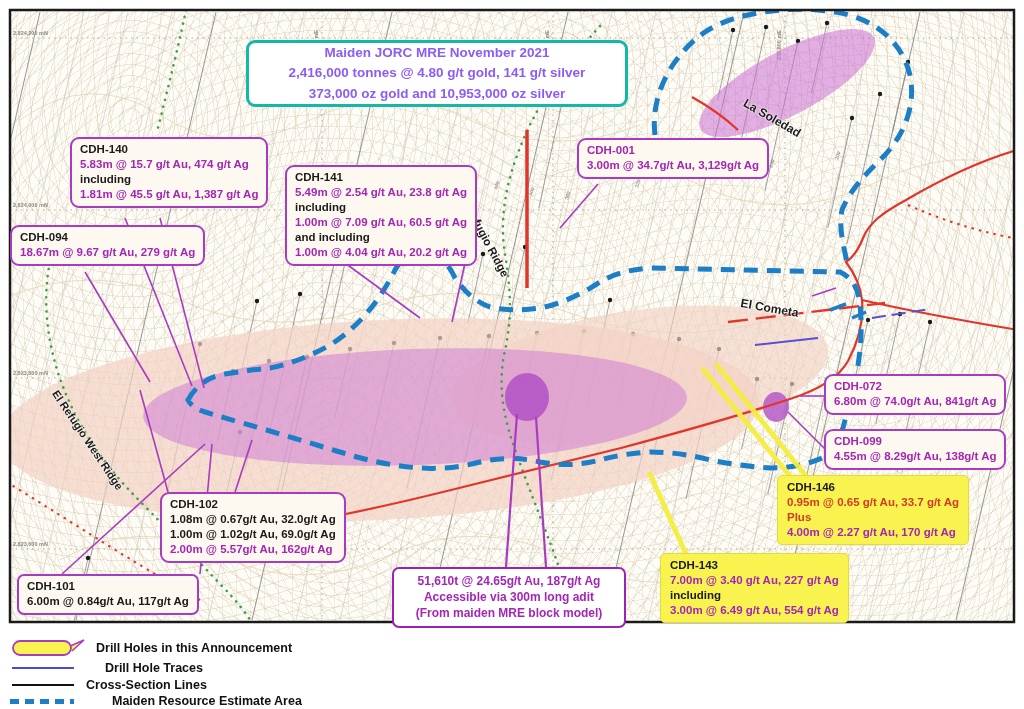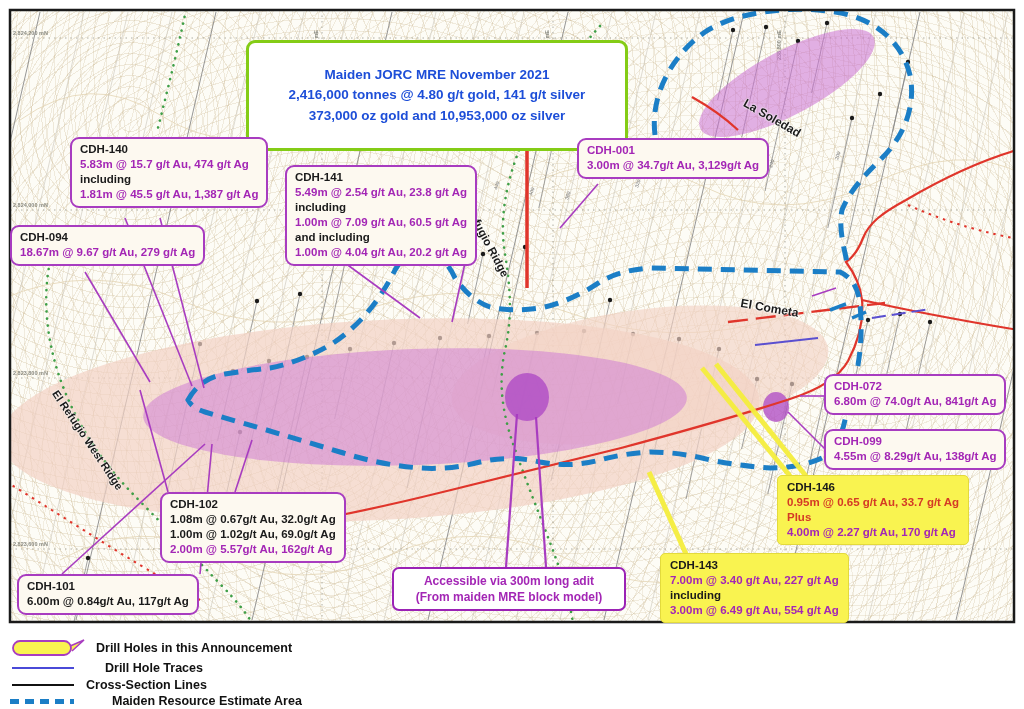--- a/index.html
+++ b/index.html
@@ -16,22 +16,22 @@
   svg.geo{position:absolute;left:0;top:0;}
   
   .co{position:absolute;background:#fdf9f0;border:2px solid #a83cc0;border-radius:9px;
       padding:3px 8px 4px 8px;font-weight:bold;font-size:11.5px;line-height:1.3;white-space:nowrap;}
   .co.yellow{background:#f9f350;border:1px solid #e3da3c;border-radius:5px;padding:4px 9px;}
   .cl{font-weight:bold;}
   .cl.name{color:#1a1a1a;}
   .cl.purple{color:#a326b5;}
   .cl.red{color:#d43a26;}
   .titlebox{position:absolute;left:246px;top:40px;width:368px;background:#fff;
-      border:3px solid #84cc16;border-radius:9px;color:#1d4ed8;text-align:center;
-      font-weight:bold;font-size:13.5px;line-height:1.5;padding:22px 4px;}
+      border:3px solid #14b8a6;border-radius:9px;color:#8b5cf6;text-align:center;
+      font-weight:bold;font-size:13.5px;line-height:1.5;padding:0 4px;}
   .aditbox{position:absolute;left:392px;top:567px;width:226px;background:#fff;
       border:2.5px solid #9b22b5;border-radius:7px;color:#9b22b5;text-align:center;
       font-weight:bold;font-size:12px;line-height:1.35;padding:4px 2px;}
   
   .tlabel{position:absolute;font-weight:bold;color:#1a1a1a;transform-origin:left top;
       text-shadow:0 0 2px #fff,0 0 2px #fff;}
   
   .legend{position:absolute;left:0;top:632px;width:852px;height:77px;background:#fff;}
   .leg-row{position:absolute;display:flex;align-items:center;gap:0;}
   .leg-label{font-weight:bold;font-size:12.5px;color:#111;}
@@ -307,26 +307,27 @@
       <div class="cl purple">7.00m @ 3.40 g/t Au, 227 g/t Ag</div>
       <div class="cl name">including</div>
       <div class="cl purple">3.00m @ 6.49 g/t Au, 554 g/t Ag</div>
     </div>
   <div class="co" style="left:160px;top:492px;">
       <div class="cl name">CDH-102</div>
       <div class="cl name">1.08m @ 0.67g/t Au, 32.0g/t Ag</div>
       <div class="cl name">1.00m @ 1.02g/t Au, 69.0g/t Ag</div>
       <div class="cl purple">2.00m @ 5.57g/t Au, 162g/t Ag</div>
     </div>
-  <div class="co" style="left:17px;top:574px;">
+  <div class="co" style="left:17px;top:574px;border-radius:7px;">
       <div class="cl name">CDH-101</div>
       <div class="cl name">6.00m @ 0.84g/t Au, 117g/t Ag</div>
     </div>
 
   <div class="aditbox">
+      <div class="cl purple">51,610t @ 24.65g/t Au, 187g/t Ag</div>
       <div class="cl purple">Accessible via 300m long adit</div>
       <div class="cl purple">(From maiden MRE block model)</div>
     </div>
 
   <div class="legend">
     <div class="leg-row" style="left:10px;top:5px;">
       <svg width="80" height="22">
         <path d="M58,10 L74,3 L62,14" fill="#f9f350" stroke="#a83cc0" stroke-width="1.5"></path>
         <rect x="3" y="4" rx="7" ry="7" width="58" height="14" fill="#f9f350" stroke="#a83cc0" stroke-width="1.8"></rect>
       </svg>

